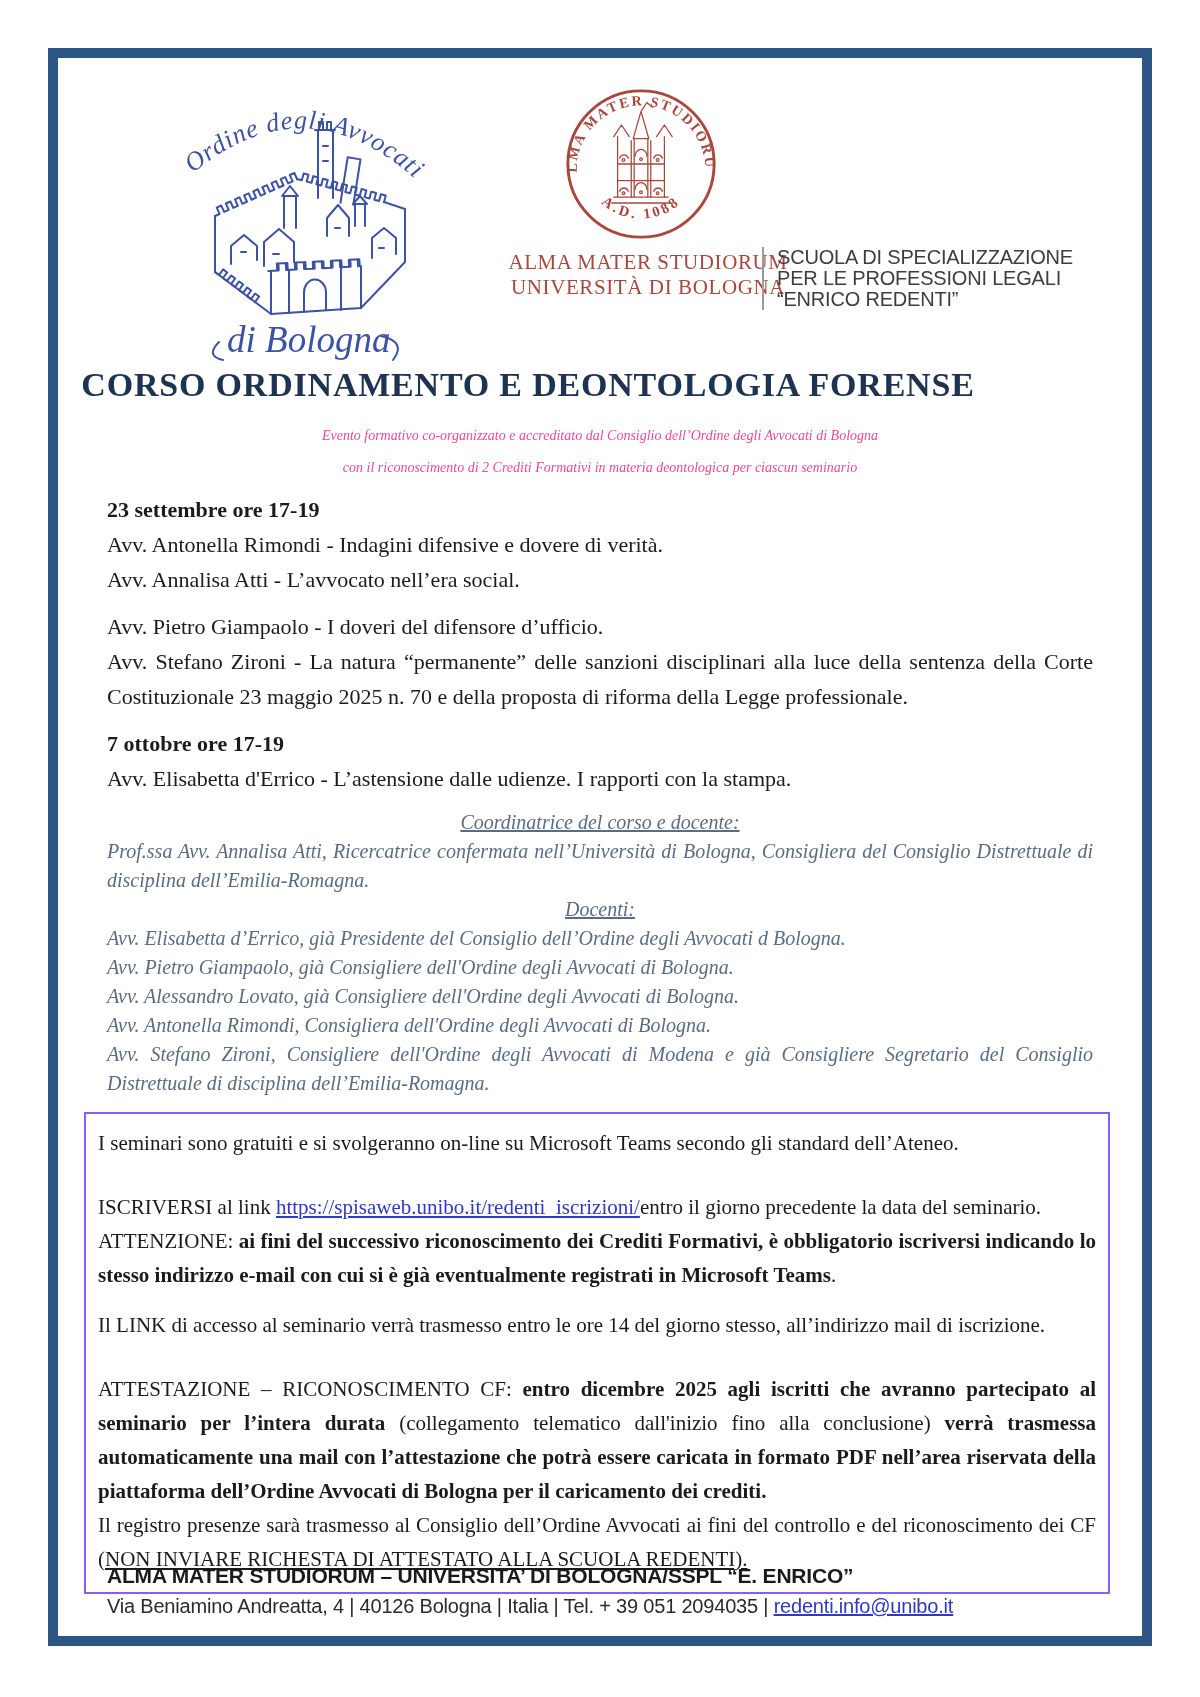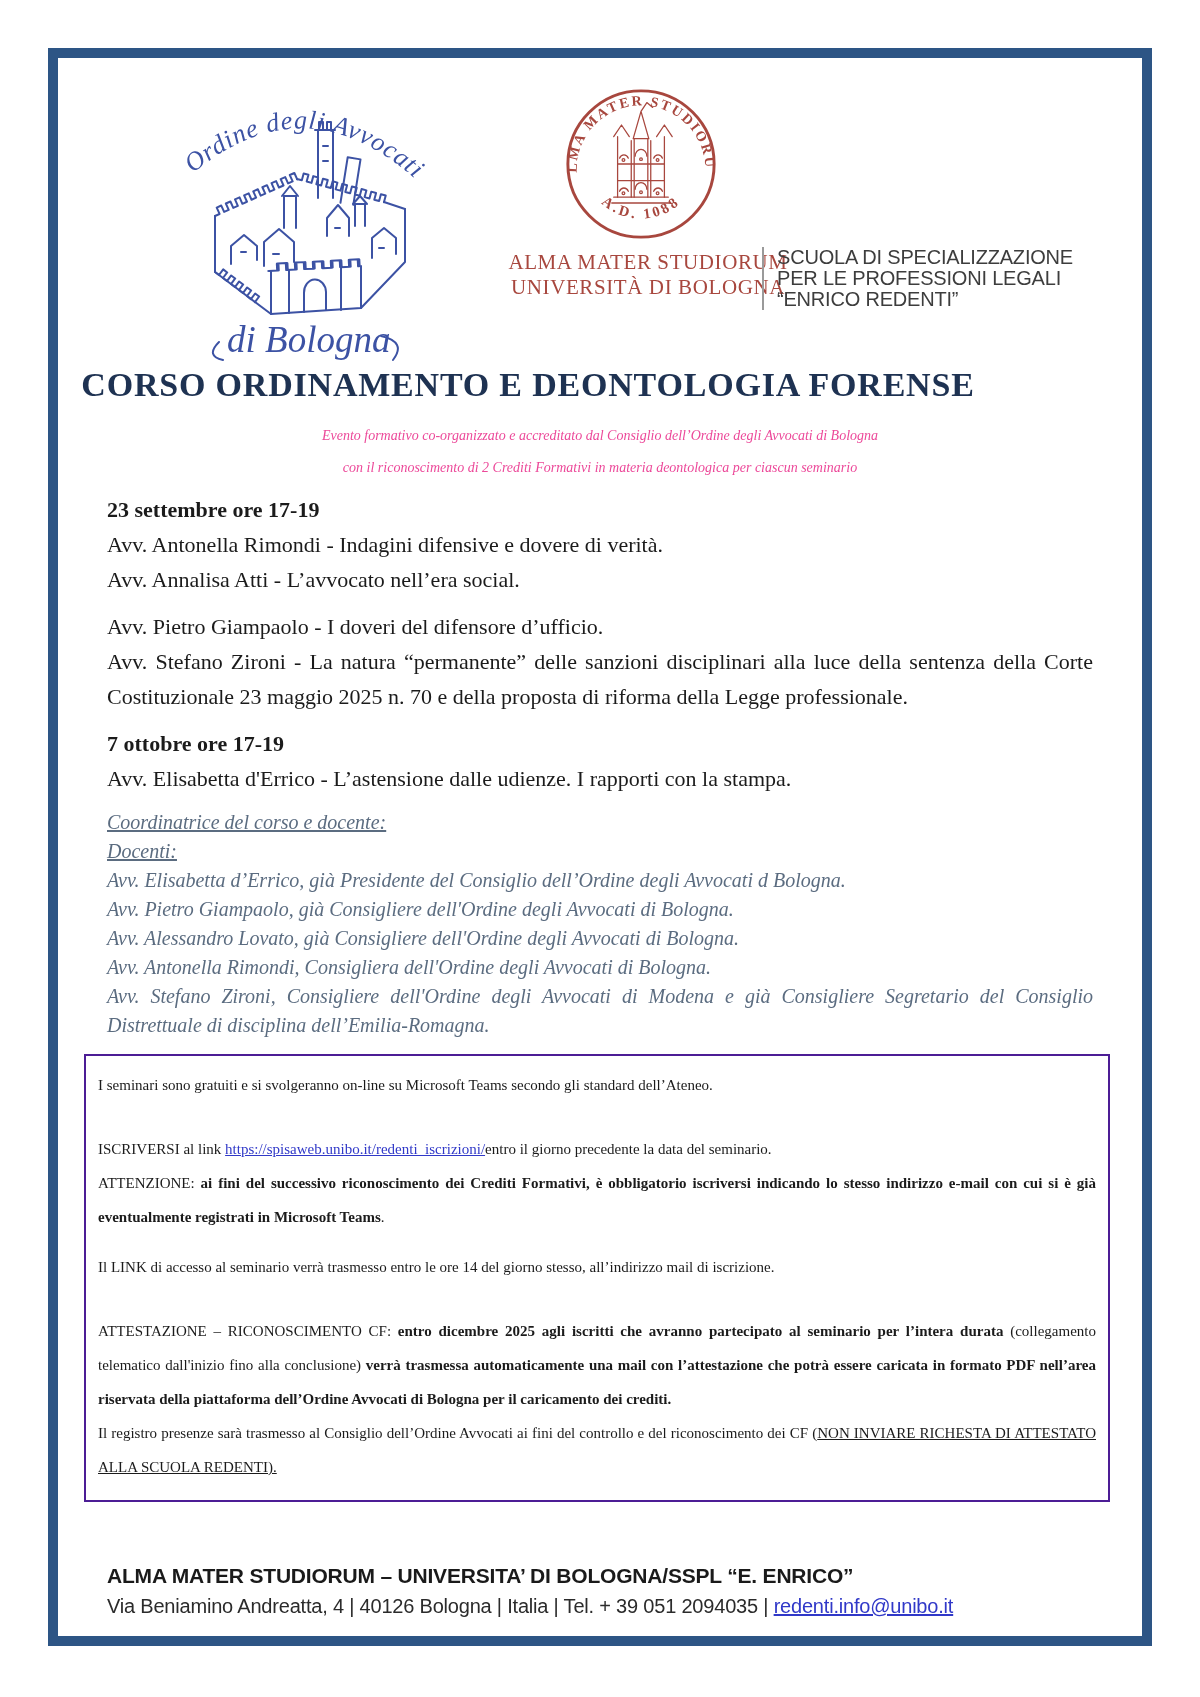--- a/index.html
+++ b/index.html
@@ -25,25 +25,25 @@
 
   
   .content{position:absolute;left:107px;top:492px;width:986px;}
   .content p{margin:0;}
   .sched{margin-bottom:12px;}
   .date{font-weight:bold;font-size:22px;line-height:35px;}
   .item{font-size:22px;line-height:35px;}
   .justify{text-align:justify;}
 
   .staff{margin-top:8px;font-style:italic;color:#5b6c80;}
-  .staff-h{font-size:20px;line-height:29px;text-decoration:underline;}
+  .staff-h{font-size:20px;line-height:29px;text-decoration:underline;text-align:center;}
   .staff-t{font-size:20px;line-height:29px;}
 
-  .infobox{margin-top:14px;margin-left:-23px;width:1026px;border:2px solid #4c1d95;
-           padding:12px 12px 16px 12px;box-sizing:border-box;font-size:15px;line-height:34px;}
+  .infobox{margin-top:14px;margin-left:-23px;width:1026px;border:2px solid #8b5cf6;
+           padding:12px 12px 16px 12px;box-sizing:border-box;font-size:21px;line-height:34px;}
   .infobox p{margin:0;}
   .gap{margin-top:30px !important;}
   .gap-sm{margin-top:16px !important;}
   .u{text-decoration:underline;}
   a.doclink{color:#3038c8;text-decoration:underline;cursor:pointer;}
 
   
   .footer{position:absolute;left:107px;top:1564px;font-family:"Liberation Sans", sans-serif;}
   .footer-1{font-size:21px;font-weight:bold;color:#1a1a1a;letter-spacing:-0.2px;}
   .footer-2{margin-top:7px;font-size:20px;color:#2b2b2b;letter-spacing:-0.2px;}
@@ -161,20 +161,21 @@
       <p class="item justify">Avv. Stefano Zironi - La natura “permanente” delle sanzioni disciplinari alla luce della sentenza della Corte Costituzionale 23 maggio 2025 n. 70 e della proposta di riforma della Legge professionale.</p>
     </section>
 
     <section class="sched">
       <p class="date">7 ottobre ore 17-19</p>
       <p class="item">Avv. Elisabetta d'Errico - L’astensione dalle udienze. I rapporti con la stampa.</p>
     </section>
 
     <section class="staff">
       <p class="staff-h">Coordinatrice del corso e docente:</p>
+      <p class="staff-t justify">Prof.ssa Avv. Annalisa Atti, Ricercatrice confermata nell’Università di Bologna, Consigliera del Consiglio Distrettuale di disciplina dell’Emilia-Romagna.</p>
       <p class="staff-h">Docenti:</p>
       <p class="staff-t">Avv. Elisabetta d’Errico, già Presidente del Consiglio dell’Ordine degli Avvocati d Bologna.</p>
       <p class="staff-t">Avv. Pietro Giampaolo, già Consigliere dell'Ordine degli Avvocati di Bologna.</p>
       <p class="staff-t">Avv. Alessandro Lovato, già Consigliere dell'Ordine degli Avvocati di Bologna.</p>
       <p class="staff-t">Avv. Antonella Rimondi, Consigliera dell'Ordine degli Avvocati di Bologna.</p>
       <p class="staff-t justify">Avv. Stefano Zironi, Consigliere dell'Ordine degli Avvocati di Modena e già Consigliere Segretario del Consiglio Distrettuale di disciplina dell’Emilia-Romagna.</p>
     </section>
 
     <div class="infobox">
       <p>I seminari sono gratuiti e si svolgeranno on-line su Microsoft Teams secondo gli standard dell’Ateneo.</p>

